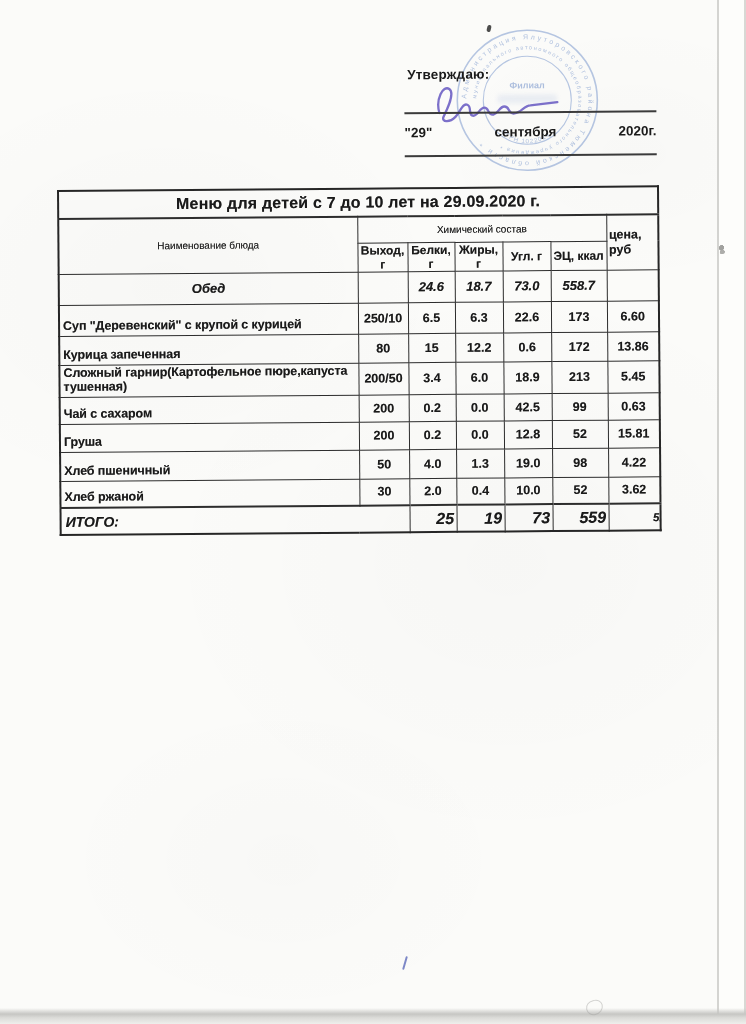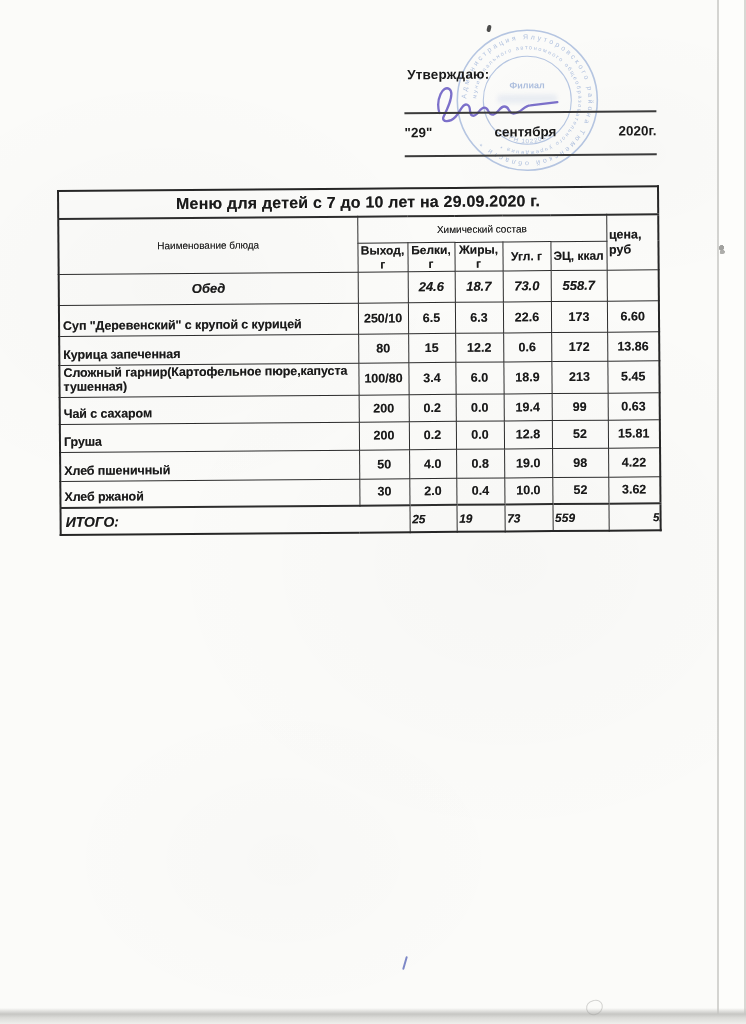--- a/index.html
+++ b/index.html
@@ -69,21 +69,21 @@
   tr.t-head2 td { font-size: 12px; font-weight: bold; text-align: center; vertical-align: middle; padding: 0 1px; }
   tr.t-meal { height: 31px; }
   tr.t-meal td { font-size: 13px; font-weight: bold; font-style: italic; text-align: center; vertical-align: middle; }
   tr.dish td { font-size: 12.5px; font-weight: bold; text-align: center; vertical-align: middle; }
   tr.dish td.dname { text-align: left; vertical-align: bottom; padding: 0 2px 3px 3px; line-height: 1.12; letter-spacing: -0.1px; }
   tr.r1 { height: 31px; } tr.r2 { height: 29px; } tr.r3 { height: 30px; }
   tr.r4 { height: 27px; } tr.r5 { height: 28px; } tr.r6 { height: 29px; } tr.r7 { height: 27px; }
   tr.t-total { height: 27px; }
   tr.t-total td { border-top-width: 2px; font-weight: bold; font-style: italic; vertical-align: middle; }
   tr.t-total td.tlabel { font-size: 14px; text-align: left; padding-left: 4px; }
-  tr.t-total td.tnum { font-size: 12px; text-align: left; }
+  tr.t-total td.tnum { font-size: 16px; text-align: right; }
   tr.t-total td.tprice { font-size: 11.5px; text-align: center; padding-left: 44px; }
 </style>
 </head>
 <body>
 
 <div class="mottle"></div>
 
 <div class="sheet">
 
   <svg class="stamp" width="150" height="150" viewBox="-75 -75 150 150">
@@ -177,50 +177,50 @@
           <td class="dname">Курица запеченная</td>
           <td>80</td>
           <td>15</td>
           <td>12.2</td>
           <td>0.6</td>
           <td>172</td>
           <td>13.86</td>
         </tr>
         <tr class="dish r3">
           <td class="dname">Сложный гарнир(Картофельное пюре,капуста тушенная)</td>
-          <td>100/80</td>
+          <td>200/50</td>
           <td>3.4</td>
           <td>6.0</td>
           <td>18.9</td>
           <td>213</td>
           <td>5.45</td>
         </tr>
         <tr class="dish r4">
           <td class="dname">Чай с сахаром</td>
           <td>200</td>
           <td>0.2</td>
           <td>0.0</td>
-          <td>19.4</td>
+          <td>42.5</td>
           <td>99</td>
           <td>0.63</td>
         </tr>
         <tr class="dish r5">
           <td class="dname">Груша</td>
           <td>200</td>
           <td>0.2</td>
           <td>0.0</td>
           <td>12.8</td>
           <td>52</td>
           <td>15.81</td>
         </tr>
         <tr class="dish r6">
           <td class="dname">Хлеб пшеничный</td>
           <td>50</td>
           <td>4.0</td>
-          <td>0.8</td>
+          <td>1.3</td>
           <td>19.0</td>
           <td>98</td>
           <td>4.22</td>
         </tr>
         <tr class="dish r7">
           <td class="dname">Хлеб ржаной</td>
           <td>30</td>
           <td>2.0</td>
           <td>0.4</td>
           <td>10.0</td>

